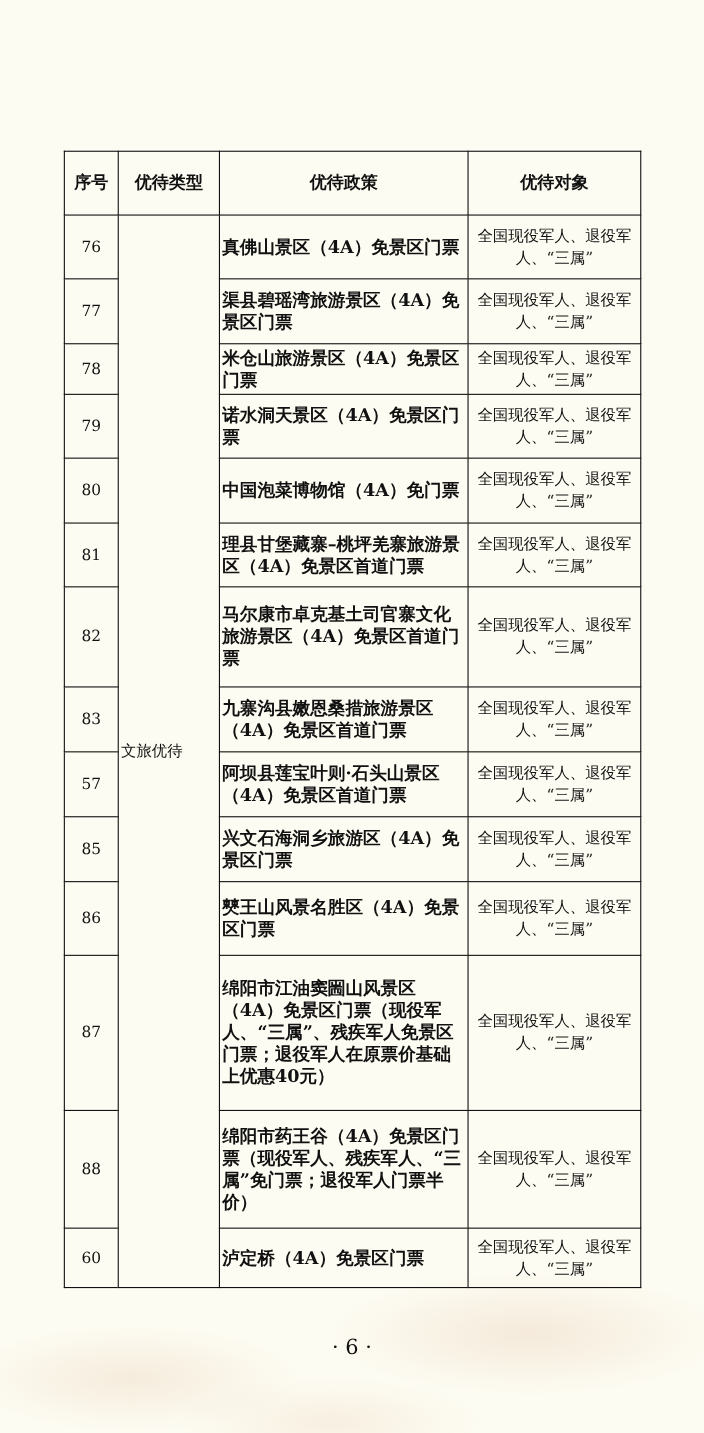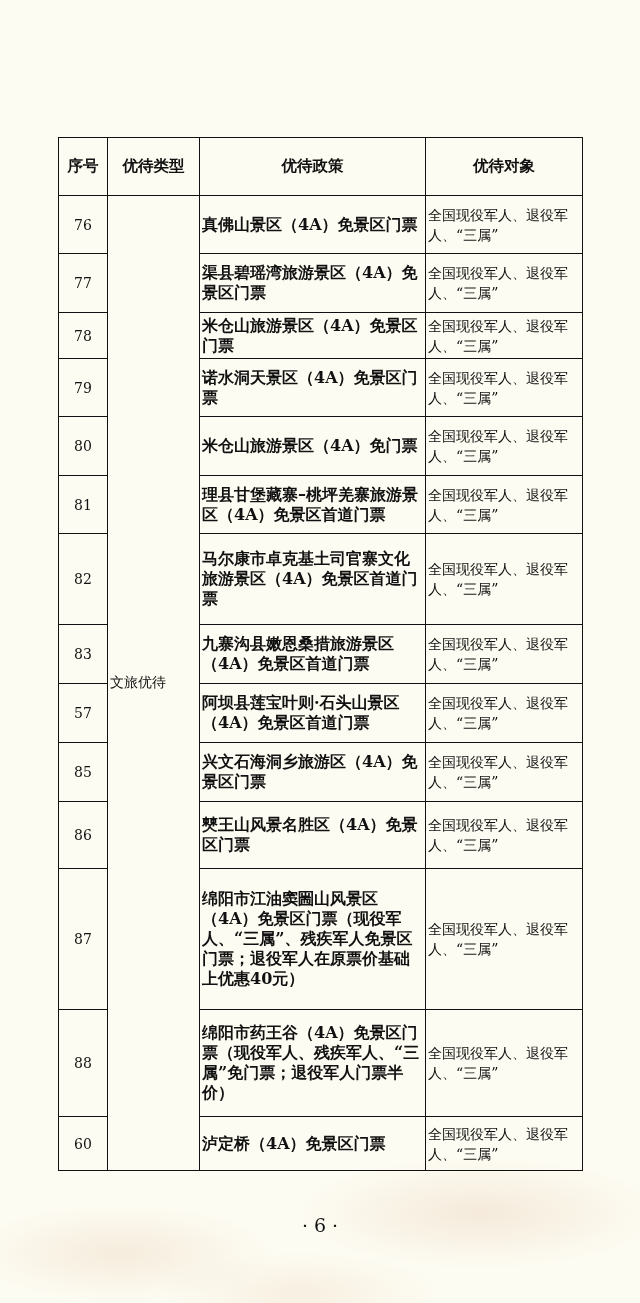--- a/index.html
+++ b/index.html
@@ -22,21 +22,21 @@
     border-collapse:collapse; table-layout:fixed;
     font-size:14px;
   }
   table.policy td, table.policy th {
     border:1.5px solid #111; padding:0 2px; vertical-align:middle;
   }
   table.policy th { font-weight:bold; font-size:15.5px; height:57px; text-align:center; font-family: "DejaVu Sans", sans-serif; }
   td.num { text-align:center; font-size:14px; }
   td.cat { text-align:left; font-size:14px; }
   td.pol { text-align:left; line-height:20px; font-size:16px; padding-left:3px;font-weight:bold; }
-  td.tgt { text-align:left; line-height:20px; font-size:14px; padding-left:3px; }
+  td.tgt { text-align:center; line-height:20px; font-size:14px; padding-left:3px; }
   .page-num { position:absolute; top:1214px; left:0; width:640px; text-align:center; font-size:19px; }
 </style>
 </head>
 <body>
 
 <div class="bg-art"></div>
 
 <table class="policy">
   <colgroup>
     <col style="width:49px">
@@ -69,21 +69,21 @@
       <td class="pol">米仓山旅游景区（4A）免景区门票</td>
       <td class="tgt">全国现役军人、退役军人、“三属”</td>
     </tr>
     <tr style="height:58px">
       <td class="num">79</td>
       <td class="pol">诺水洞天景区（4A）免景区门票</td>
       <td class="tgt">全国现役军人、退役军人、“三属”</td>
     </tr>
     <tr style="height:59px">
       <td class="num">80</td>
-      <td class="pol">米仓山旅游景区（4A）免门票</td>
+      <td class="pol">中国泡菜博物馆（4A）免门票</td>
       <td class="tgt">全国现役军人、退役军人、“三属”</td>
     </tr>
     <tr style="height:58px">
       <td class="num">81</td>
       <td class="pol">理县甘堡藏寨–桃坪羌寨旅游景区（4A）免景区首道门票</td>
       <td class="tgt">全国现役军人、退役军人、“三属”</td>
     </tr>
     <tr style="height:91px">
       <td class="num">82</td>
       <td class="pol">马尔康市卓克基土司官寨文化旅游景区（4A）免景区首道门票</td>

